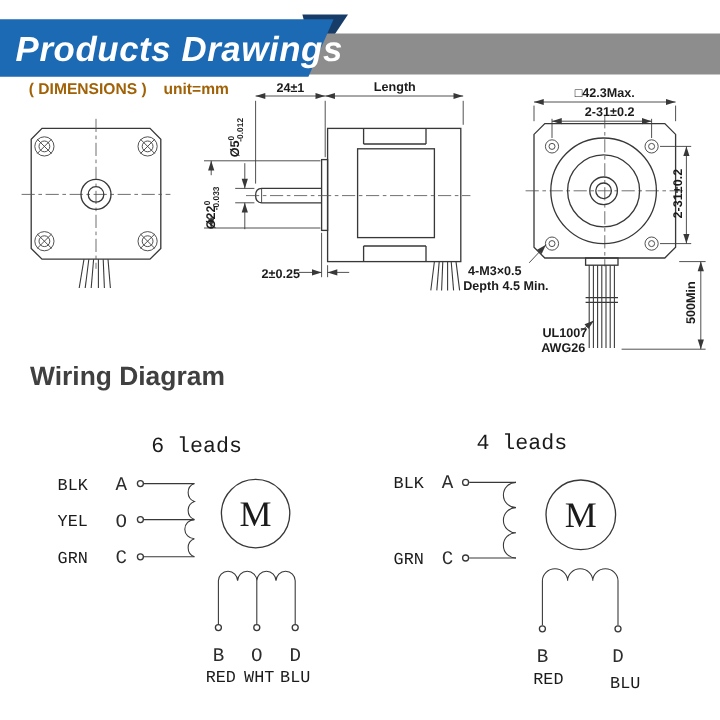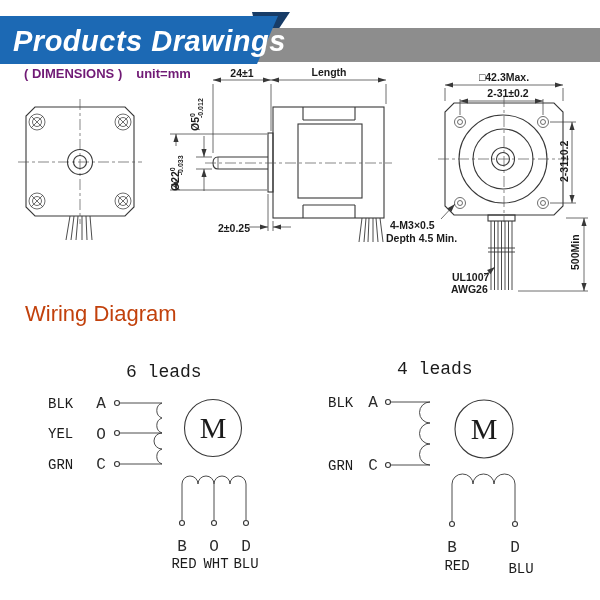--- a/index.html
+++ b/index.html
@@ -4,38 +4,38 @@
 <style>
   html,body { margin:0; padding:0; }
   body { width:600px; height:600px; background:#ffffff; position:relative; overflow:hidden;
          font-family:"Liberation Sans", sans-serif; }
   .abs { position:absolute; }
   
   #banner-svg { top:0; left:0; }
   .banner-title { font-family:"Liberation Sans", sans-serif; font-size:29px; font-weight:bold;
                   font-style:italic; fill:#ffffff; letter-spacing:0.5px; }
   
-  .dim-note { top:66px; left:24px; font-size:13px; font-weight:bold; color:#701a75; z-index:3; }
+  .dim-note { top:66px; left:24px; font-size:13px; font-weight:bold; color:#a16207; z-index:3; }
   .dim-note span { margin-right:14px; }
   
   #drawings-svg { top:55px; left:0; }
   #wiring-svg { top:340px; left:0; }
   .outline { fill:none; stroke:#383838; stroke-width:1.1; }
   .thin    { fill:none; stroke:#3d3d3d; stroke-width:0.75; }
   .cl      { fill:none; stroke:#555; stroke-width:0.7; stroke-dasharray:11 3 3 3; }
   .wireln  { fill:none; stroke:#383838; stroke-width:0.9; }
   .dimtxt  { font-size:10.5px; font-weight:bold; fill:#1b1b1b; font-family:"Liberation Sans","DejaVu Sans",sans-serif; }
   .tol     { font-size:7px; }
   .term    { fill:#ffffff; stroke:#383838; stroke-width:1.1; }
   .mono    { font-family:"Liberation Mono","DejaVu Sans Mono",monospace; fill:#1b1b1b; }
   .lead-title { font-size:18px; }
   .clr-lbl { font-size:14px; }
   .pin-lbl { font-size:16px; fill:#2c2c2c; }
   .motor-m { font-family:"Liberation Serif","DejaVu Serif",serif; font-size:30px; fill:#1b1b1b; }
-  .wiring-heading { top:301px; left:25px; font-size:22px; font-weight:normal; color:#c2410c; }
+  .wiring-heading { top:301px; left:25px; font-size:22px; font-weight:bold; color:#404040; }
 </style>
 </head>
 <body>
 
 <div>
 
   <svg id="banner-svg" class="abs" width="600" height="70" viewBox="0 0 600 70">
     <polygon points="252,12 290,12 262,54" fill="#173c67"></polygon>
     <polygon points="268,28 600,28 600,62 256,62" fill="#8d8d8d"></polygon>
     <polygon points="0,16 278,16 257,64 0,64" fill="#1c69b4"></polygon>

